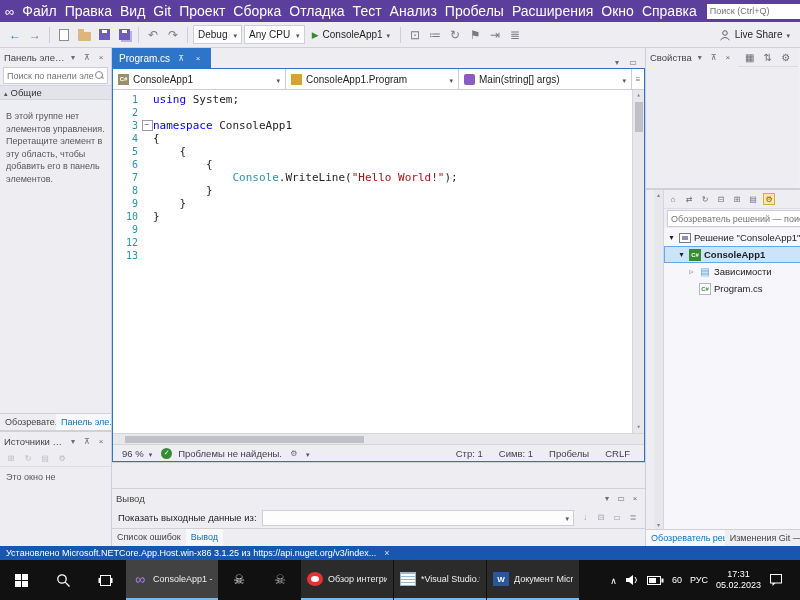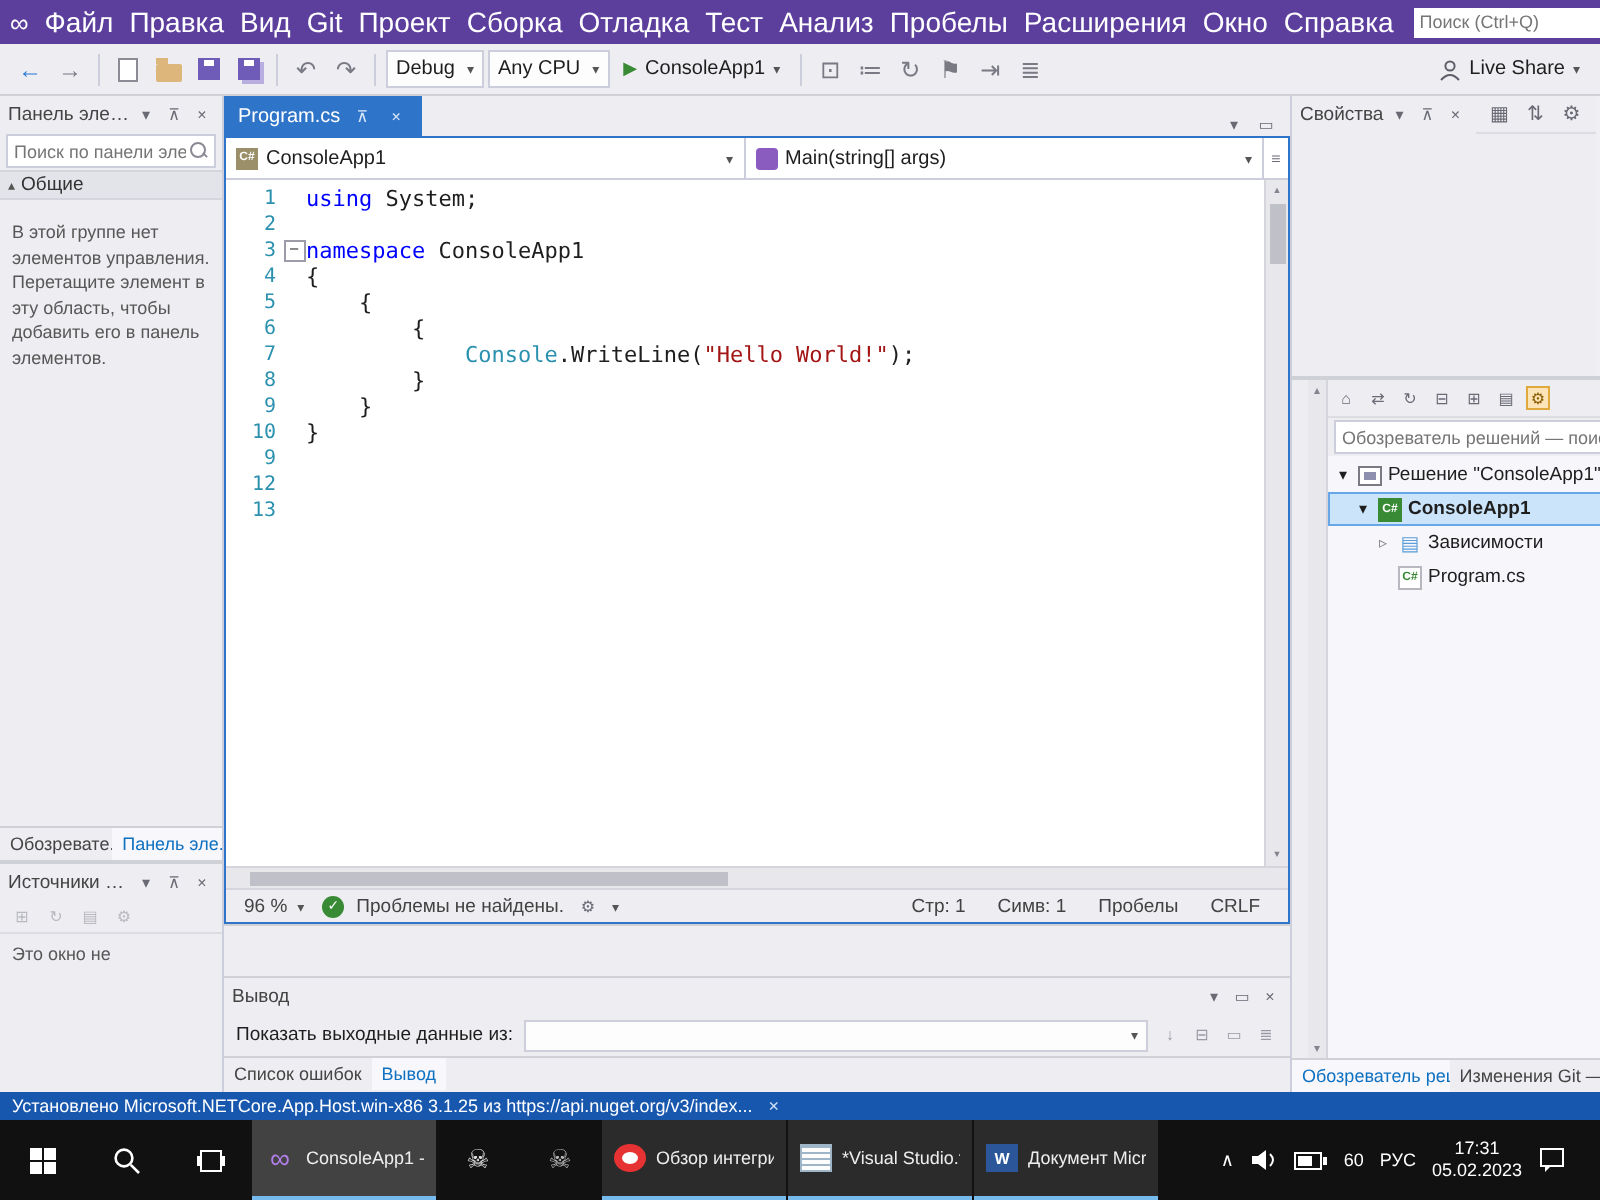--- a/index.html
+++ b/index.html
@@ -318,20 +318,25 @@
       </div>
 
       <div class="editor-frame">
         <div class="navbar">
           <div class="nav-combo">
             <span class="nic proj">C#</span>
             <span>ConsoleApp1</span>
             <span class="caret"></span>
           </div>
           <div class="nav-combo">
+            <span class="nic cls"></span>
+            <span>ConsoleApp1.Program</span>
+            <span class="caret"></span>
+          </div>
+          <div class="nav-combo">
             <span class="nic mth"></span>
             <span>Main(string[] args)</span>
             <span class="caret"></span>
           </div>
           <div class="nav-split">≡</div>
         </div>
 
         <div class="code-area">
           <div class="gutter">
               <div class="ln">1</div>

